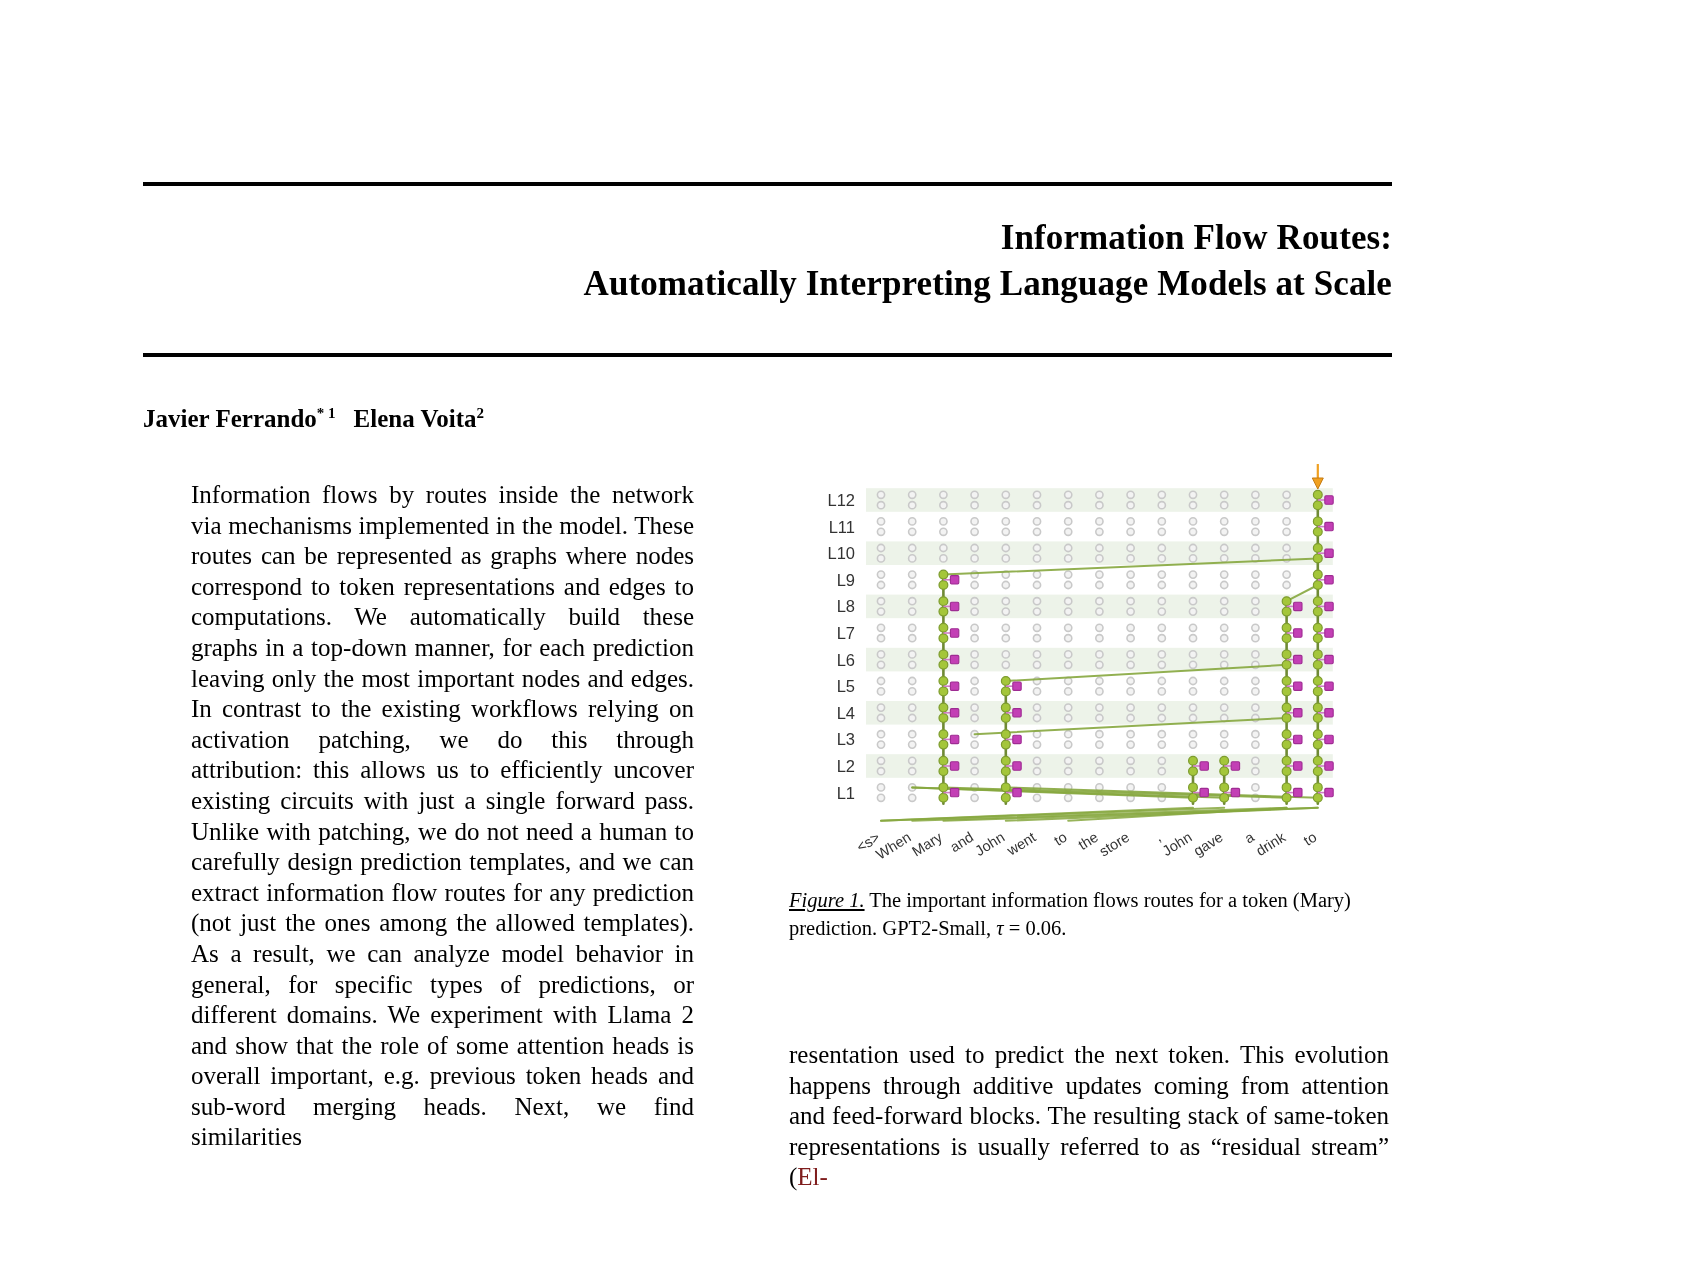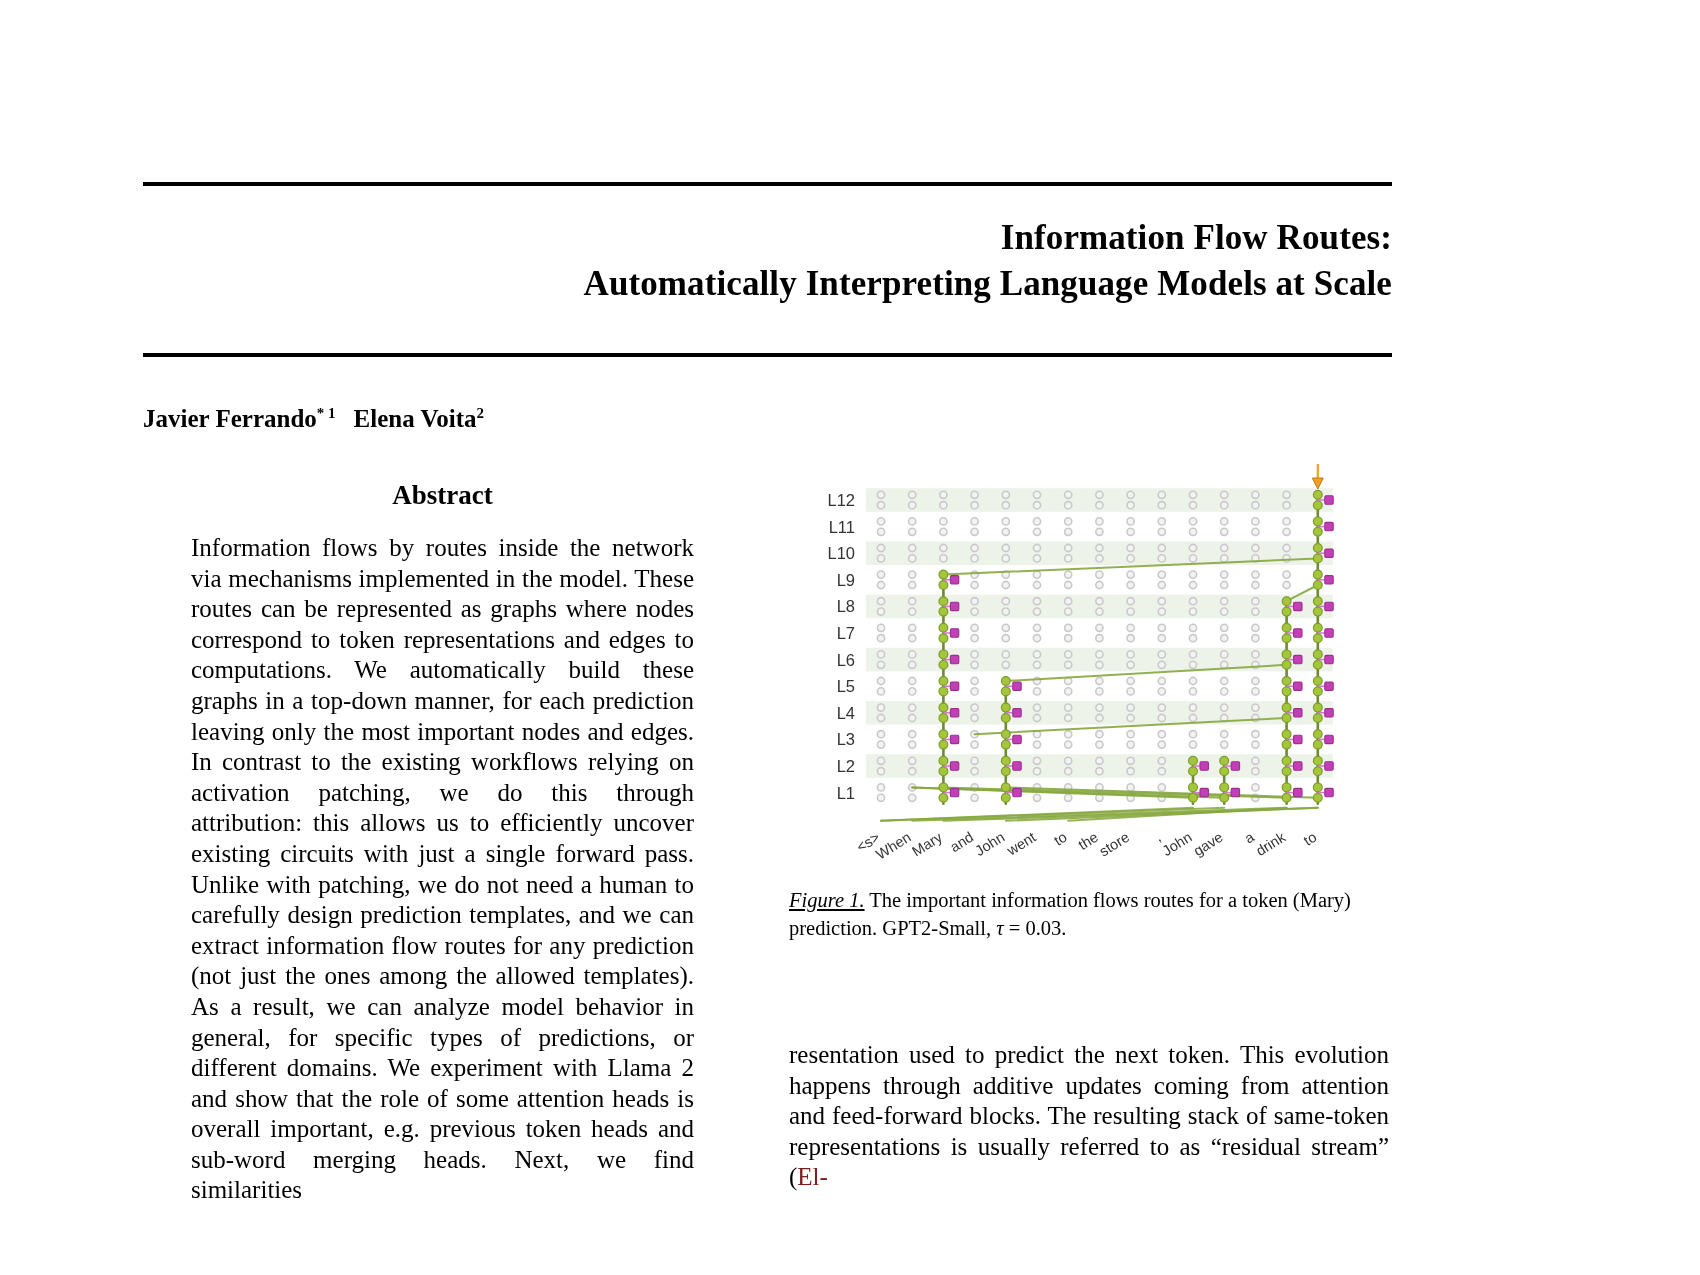--- a/index.html
+++ b/index.html
@@ -64,21 +64,20 @@
   <div id="title-block">
     <div class="tline">Information Flow Routes:</div>
     <div class="tline">Automatically Interpreting Language Models at Scale</div>
   </div>
 
   <div id="authors">
     <span>Javier Ferrando</span><span class="sup">* 1</span><span class="gap"></span><span>Elena Voita</span><span class="sup">2</span>
   </div>
 
   <div class="col" id="col-left">
-    <div id="abstract-heading">Abstract</div>
     <p class="body">Information flows by routes inside the network via mechanisms implemented in the model. These routes can be represented as graphs where nodes correspond to token representations and edges to computations. We automatically build these graphs in a top-down manner, for each prediction leaving only the most important nodes and edges. In contrast to the existing workflows relying on activation patching, we do this through attribution: this allows us to efficiently uncover existing circuits with just a single forward pass. Unlike with patching, we do not need a human to carefully design prediction templates, and we can extract information flow routes for any prediction (not just the ones among the allowed templates). As a result, we can analyze model behavior in general, for specific types of predictions, or different domains. We experiment with Llama 2 and show that the role of some attention heads is overall important, e.g. previous token heads and sub-word merging heads. Next, we find similarities</p>
   </div>
 
   <div id="figure-1">
     <div id="fig-plot">
       <svg id="flow-svg" width="600" height="420" viewBox="0 0 600 420">
           <g>
             <rect x="77" y="36.2" width="466.8" height="23.6" fill="#edf3e9"></rect>
             <rect x="77" y="89.4" width="466.8" height="23.6" fill="#edf3e9"></rect>
             <rect x="77" y="142.6" width="466.8" height="23.6" fill="#edf3e9"></rect>
@@ -645,21 +644,21 @@
             <text x="372.8" y="387.8" text-anchor="end" font-family="&quot;Liberation Sans&quot;, sans-serif" font-size="14.5" fill="#333333" transform="rotate(-32 372.8 387.8)">,</text>
             <text x="404" y="387.8" text-anchor="end" font-family="&quot;Liberation Sans&quot;, sans-serif" font-size="14.5" fill="#333333" transform="rotate(-32 404 387.8)">John</text>
             <text x="435.2" y="387.8" text-anchor="end" font-family="&quot;Liberation Sans&quot;, sans-serif" font-size="14.5" fill="#333333" transform="rotate(-32 435.2 387.8)">gave</text>
             <text x="466.4" y="387.8" text-anchor="end" font-family="&quot;Liberation Sans&quot;, sans-serif" font-size="14.5" fill="#333333" transform="rotate(-32 466.4 387.8)">a</text>
             <text x="497.59999999999997" y="387.8" text-anchor="end" font-family="&quot;Liberation Sans&quot;, sans-serif" font-size="14.5" fill="#333333" transform="rotate(-32 497.59999999999997 387.8)">drink</text>
             <text x="528.8" y="387.8" text-anchor="end" font-family="&quot;Liberation Sans&quot;, sans-serif" font-size="14.5" fill="#333333" transform="rotate(-32 528.8 387.8)">to</text>
           </g>
         </svg>
     </div>
     <div id="fig-caption">
-      <span class="fignum">Figure 1.</span><span> The important information flows routes for a token (Mary) prediction. GPT2-Small, </span><span class="math-it">τ</span><span> = 0.03.</span>
+      <span class="fignum">Figure 1.</span><span> The important information flows routes for a token (Mary) prediction. GPT2-Small, </span><span class="math-it">τ</span><span> = 0.06.</span>
     </div>
   </div>
 
   <div id="right-body">
     <p class="body"><span>resentation used to predict the next token. This evolution happens through additive updates coming from attention and feed-forward blocks. The resulting stack of same-token representations is usually referred to as “residual stream” (</span><span class="cite-link">El-</span></p>
   </div>
 
 </div>
 
 </body></html>

